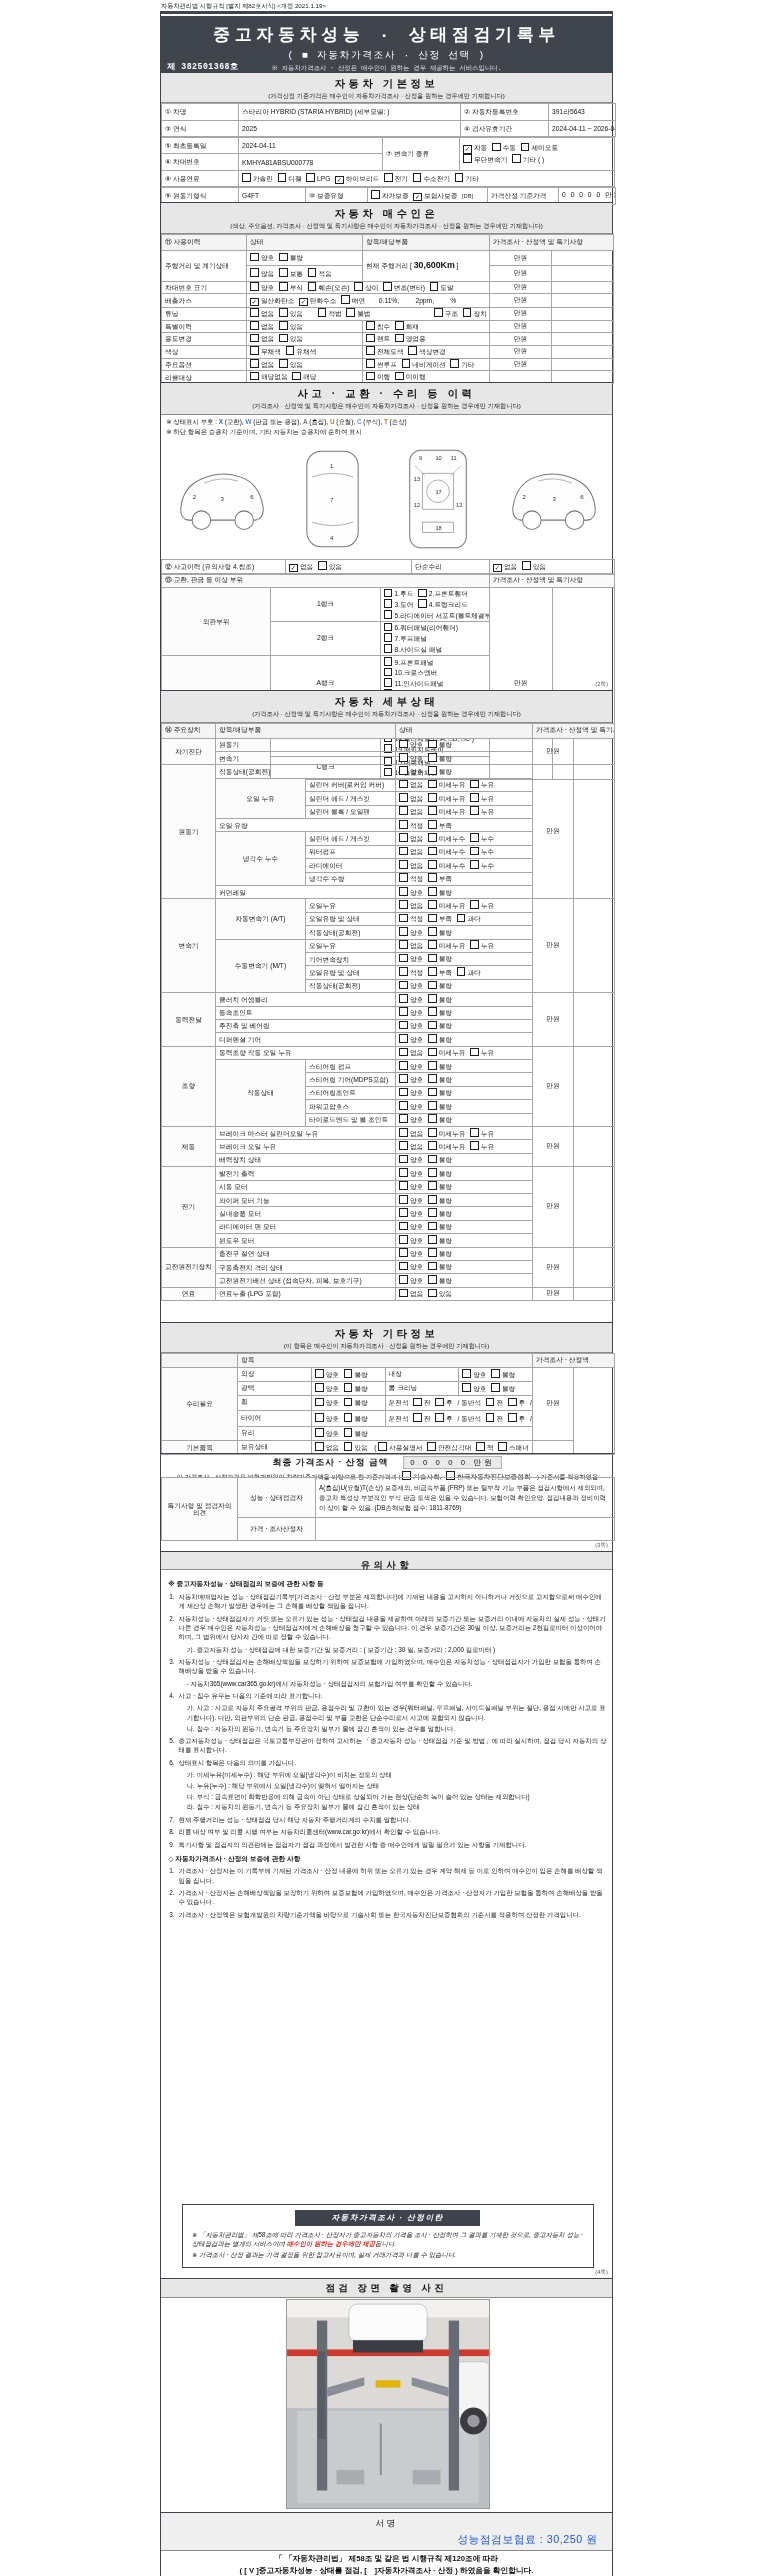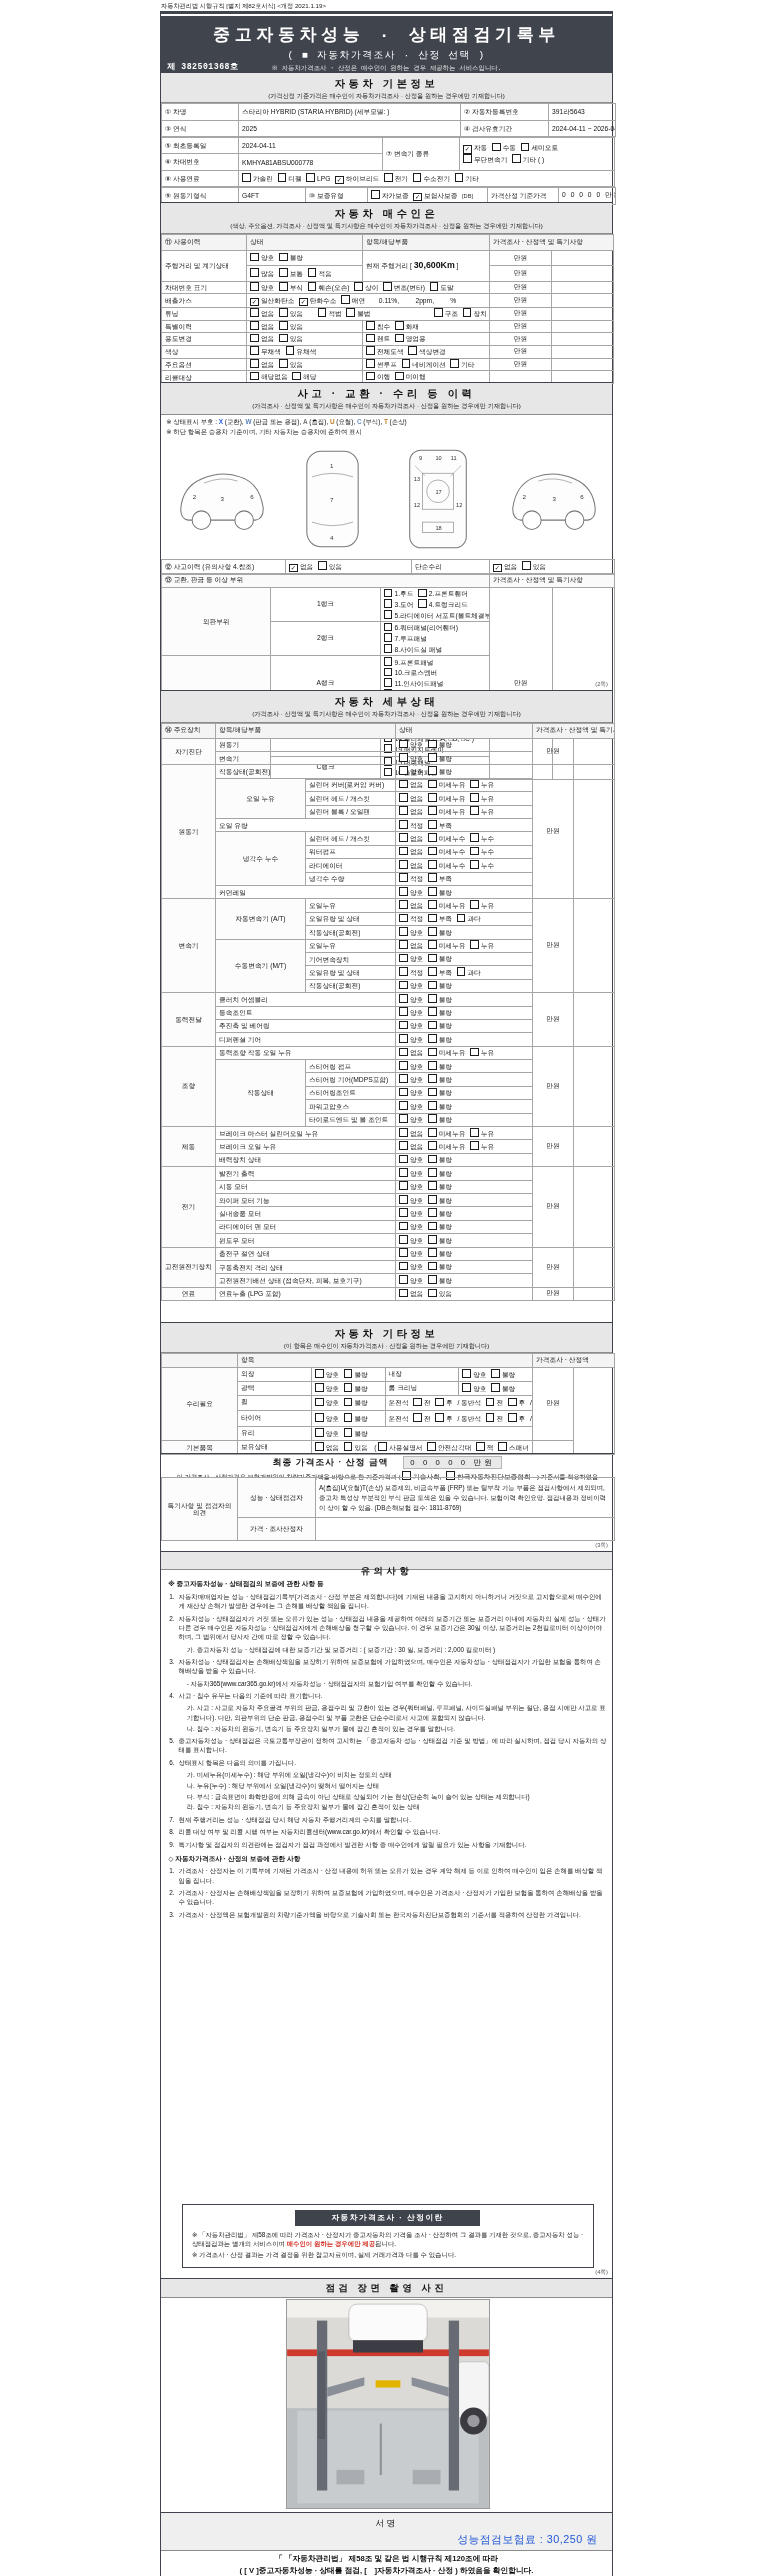--- a/index.html
+++ b/index.html
@@ -616,21 +616,21 @@
       <tr style="height:23px;">
         <td class="grp">가격 · 조사산정자</td>
         <td></td>
       </tr>
     </tbody>
       </table>
   </div>
   <div class="abs marker" style="top:1531px;padding-right:4.1px;box-sizing:border-box;">(3쪽)</div>
 
   <div class="abs sec-hd" style="top:1540px;height:18.5px;">
-    <div class="t" style="padding-top:13px;font-size:9.3px;">유의사항</div>
+    <div class="t" style="padding-top:7px;font-size:9.3px;">유의사항</div>
   </div>
   <div class="abs nb" style="top:1563px;left:0;width:453px;height:624px;overflow:hidden;box-sizing:border-box;" id="notice-body">
       <div class="h">※ 중고자동차성능 · 상태점검의 보증에 관한 사항 등</div>
       <div class="p"><span class="num">1.</span><span>자동차매매업자는 성능 · 상태점검기록부(가격조사 · 산정 부분은 제외합니다)에 기재된 내용을 고지하지 아니하거나 거짓으로 고지함으로써 매수인에게 재산상 손해가 발생한 경우에는 그 손해를 배상할 책임을 집니다.</span></div>
       <div class="p"><span class="num">2.</span><span>자동차성능 · 상태점검자가 거짓 또는 오류가 있는 성능 · 상태점검 내용을 제공하여 아래의 보증기간 또는 보증거리 이내에 자동차의 실제 성능 · 상태가 다른 경우 매수인은 자동차성능 · 상태점검자에게 손해배상을 청구할 수 있습니다. 이 경우 보증기간은 30일 이상, 보증거리는 2천킬로미터 이상이어야 하며, 그 범위에서 당사자 간에 따로 정할 수 있습니다.</span></div>
       <div class="sline">가. 중고자동차 성능 · 상태점검에 대한 보증기간 및 보증거리 : ( 보증기간 : 30 일, 보증거리 : 2,000 킬로미터 )</div>
       <div class="p"><span class="num">3.</span><span>자동차성능 · 상태점검자는 손해배상책임을 보장하기 위하여 보증보험에 가입하였으며, 매수인은 자동차성능 · 상태점검자가 가입한 보험을 통하여 손해배상을 받을 수 있습니다.</span></div>
       <div class="sline">- 자동차365(www.car365.go.kr)에서 자동차성능 · 상태점검자의 보험가입 여부를 확인할 수 있습니다.</div>
       <div class="p"><span class="num">4.</span><span>사고 · 침수 유무는 다음의 기준에 따라 표기합니다.</span></div>
       <div class="sline">가. 사고 : 사고로 자동차 주요골격 부위의 판금, 용접수리 및 교환이 있는 경우(쿼터패널, 루프패널, 사이드실패널 부위는 절단, 용접 시에만 사고로 표기합니다). 다만, 외판부위의 단순 판금, 용접수리 및 부품 교환은 단순수리로서 사고에 포함되지 않습니다.</div>
@@ -643,21 +643,21 @@
       <div class="sline">라. 침수 : 자동차의 원동기, 변속기 등 주요장치 일부가 물에 잠긴 흔적이 있는 상태</div>
       <div class="p"><span class="num">7.</span><span>현재 주행거리는 성능 · 상태점검 당시 해당 자동차 주행거리계의 수치를 말합니다.</span></div>
       <div class="p"><span class="num">8.</span><span>리콜 대상 여부 및 리콜 시행 여부는 자동차리콜센터(www.car.go.kr)에서 확인할 수 있습니다.</span></div>
       <div class="p"><span class="num">9.</span><span>특기사항 및 점검자의 의견란에는 점검자가 점검 과정에서 발견한 사항 중 매수인에게 알릴 필요가 있는 사항을 기재합니다.</span></div>
       <div class="h">◇ 자동차가격조사 · 산정의 보증에 관한 사항</div>
       <div class="p"><span class="num">1.</span><span>가격조사 · 산정자는 이 기록부에 기재된 가격조사 · 산정 내용에 허위 또는 오류가 있는 경우 계약 해제 등 이로 인하여 매수인이 입은 손해를 배상할 책임을 집니다.</span></div>
       <div class="p"><span class="num">2.</span><span>가격조사 · 산정자는 손해배상책임을 보장하기 위하여 보증보험에 가입하였으며, 매수인은 가격조사 · 산정자가 가입한 보험을 통하여 손해배상을 받을 수 있습니다.</span></div>
       <div class="p"><span class="num">3.</span><span>가격조사 · 산정액은 보험개발원의 차량기준가액을 바탕으로 기술사회 또는 한국자동차진단보증협회의 기준서를 적용하여 산정한 가격입니다.</span></div>
     </div>
 
-  <div class="abs nbox" style="top:2193px;">
+  <div class="abs nbox" style="top:2193px;font-style:italic;">
     <div class="bt">자동차가격조사 · 산정이란</div>
     <div class="bl">
       <span>※ 「자동차관리법」 제58조에 따라 가격조사 · 산정자가 중고자동차의 가격을 조사 · 산정하여 그 결과를 기재한 것으로, 중고자동차 성능 · 상태점검과는 별개의 서비스이며 </span><span class="em">매수인이 원하는 경우에만 제공</span><span>됩니다.</span>
     </div>
     <div class="bl">※ 가격조사 · 산정 결과는 가격 결정을 위한 참고자료이며, 실제 거래가격과 다를 수 있습니다.</div>
   </div>
   <div class="abs marker" style="top:2258px;padding-right:4.1px;box-sizing:border-box;">(4쪽)</div>
 
   <div class="abs sec-hd" style="top:2267px;height:19.6px;">
     <div class="t" style="padding-top:3.1px;font-size:9.3px;">점검 장면 촬영 사진</div>

